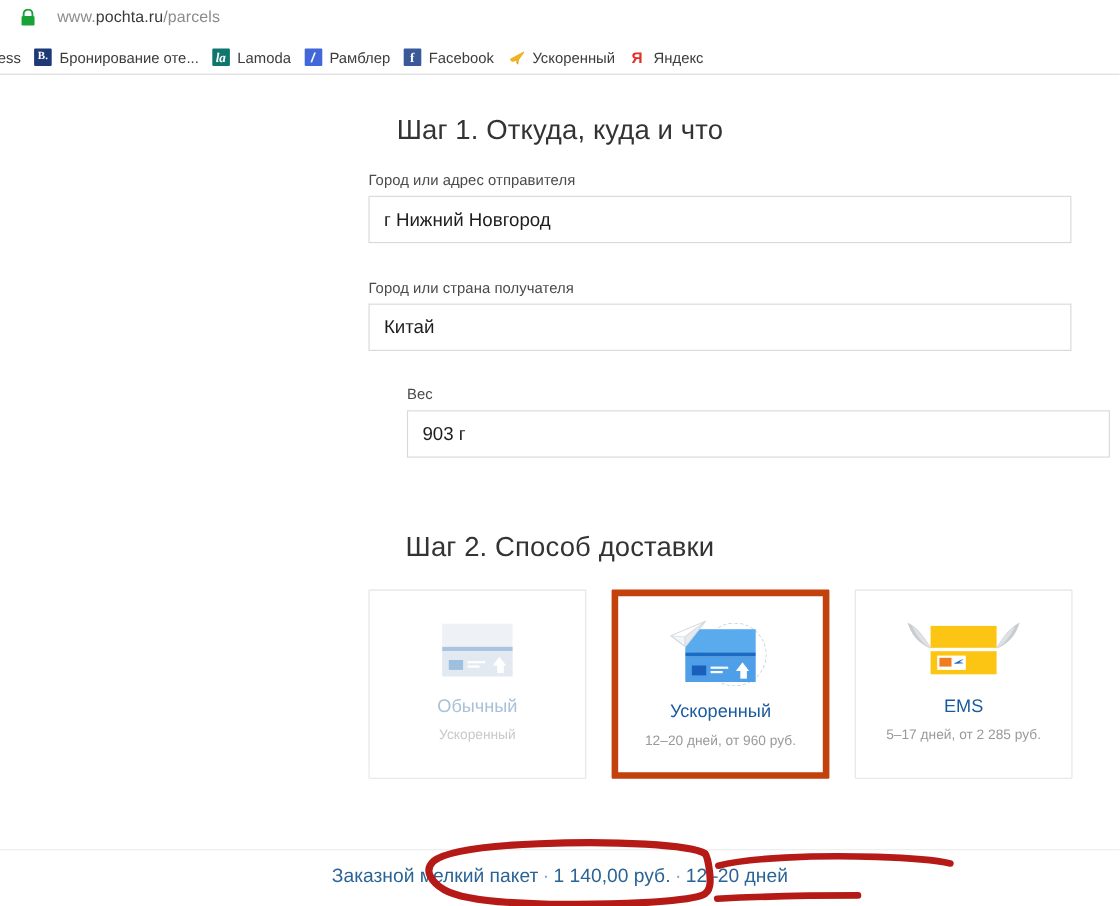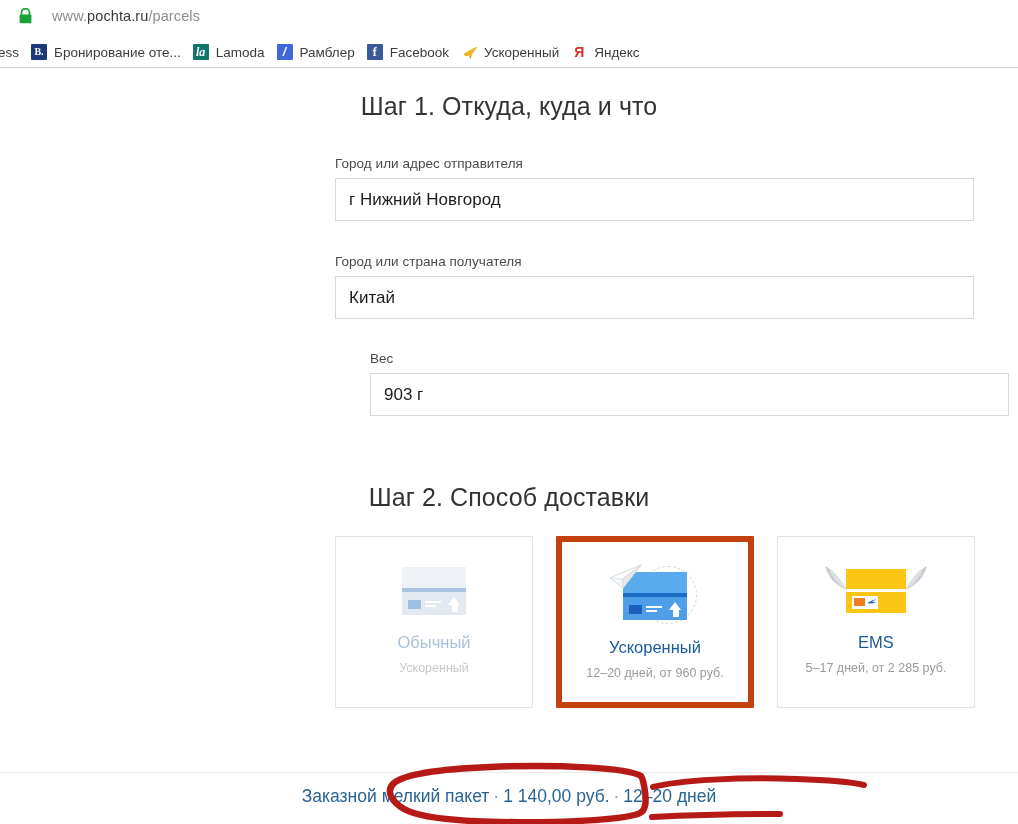--- a/index.html
+++ b/index.html
@@ -113,21 +113,21 @@
 
   .step-title {
     position: absolute;
     width: 100%;
     text-align: center;
     font-size: 25px;
     color: #333333;
     font-weight: normal;
     letter-spacing: 0.1px;
   }
-  #step1-title { top: 24px; }
+  #step1-title { top: 36px; }
   #step2-title { top: 415px; }
 
   .field {
     position: absolute;
     left: 335px;
     width: 639px;
   }
   .field-label {
     font-size: 13.5px;
     color: #4a4a4a;

